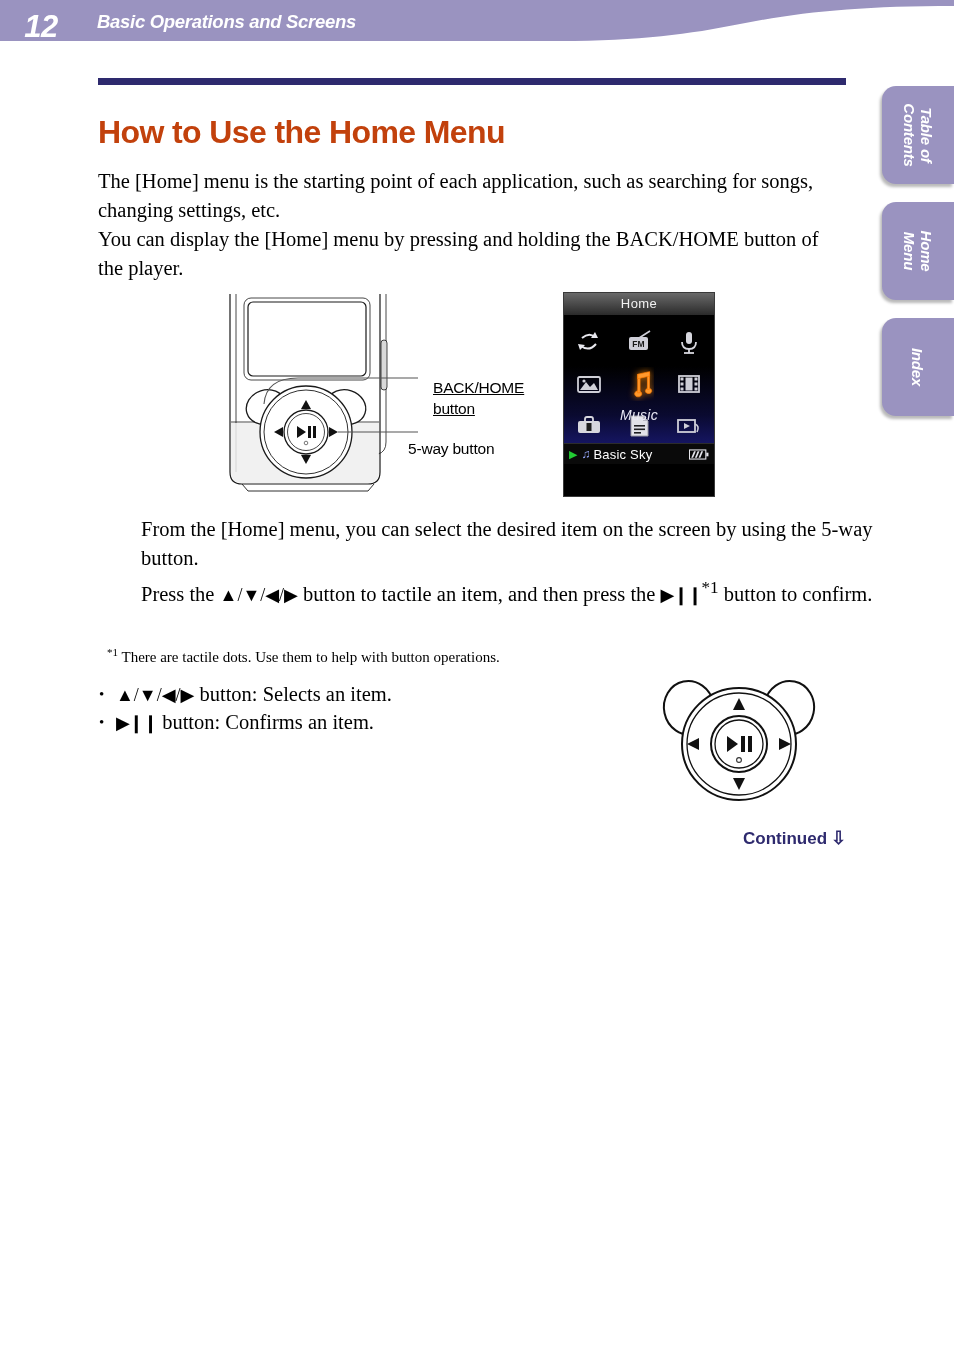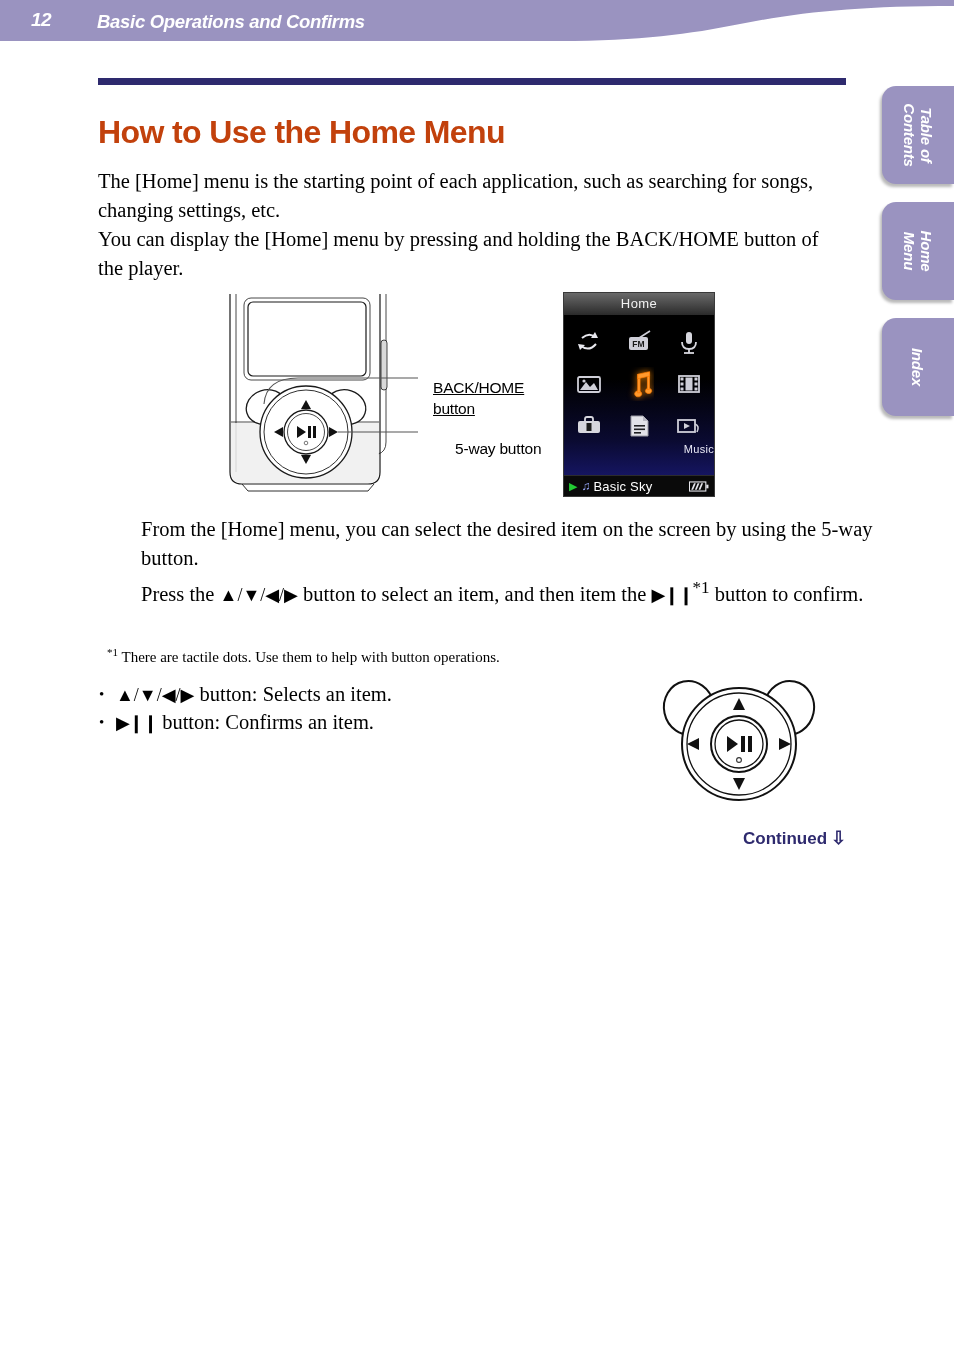--- a/index.html
+++ b/index.html
@@ -27,21 +27,21 @@
     left: 0; top: 0;
   }
   #page-header .hdr-page-num {
     position: absolute;
     left: 16px; top: 9px;
     width: 50px;
     text-align: center;
     font-family: "Liberation Sans", sans-serif;
     font-weight: bold;
     font-style: italic;
-    font-size: 19px;
+    font-size: 31px;
     color: #ffffff;
     letter-spacing: -0.5px;
   }
   #page-header .hdr-title {
     position: absolute;
     left: 97px; top: 11px;
     font-family: "Liberation Sans", sans-serif;
     font-weight: bold;
     font-style: italic;
     font-size: 18.5px;
@@ -181,21 +181,21 @@
   }
   .callout-label {
     position: absolute;
     font-family: "Liberation Sans", sans-serif;
     font-size: 15.5px;
     line-height: 21px;
     color: #000;
     letter-spacing: -0.2px;
   }
   #callout-backhome { left: 433px; top: 377px; text-decoration: underline; }
-  #callout-5way    { left: 455px; top: 438px; }
+  #callout-5way    { left: 408px; top: 438px; }
 
   
   #device-screen {
     position: absolute;
     left: 563px;
     top: 292px;
     width: 152px;
     height: 205px;
     background: #000;
     border: 1px solid #3a3a3a;
@@ -207,21 +207,21 @@
     background: linear-gradient(#6a6a6a, #2a2a2a);
     color: #f2f2f2;
     font-family: "Liberation Sans", sans-serif;
     font-size: 13px;
     text-align: center;
     line-height: 22px;
     letter-spacing: 0.4px;
   }
   #screen-body {
     position: relative;
-    height: 160px;
+    height: 128px;
     background: linear-gradient(#000000 0%, #000000 40%, #0a0a30 78%, #151560 100%);
   }
   #icon-grid {
     position: absolute;
     left: 0; top: 6px;
     width: 100%;
     display: grid;
     grid-template-columns: repeat(3, 1fr);
     grid-template-rows: repeat(3, 42px);
     align-items: center;
@@ -232,25 +232,26 @@
     display: flex;
     align-items: center;
     justify-content: center;
   }
   .home-icon svg { display: block; }
   #selected-label {
     position: absolute;
     left: 0;
     bottom: 20px;
     width: 100%;
-    text-align: right;
+    text-align: center;
     color: #e8e8f5;
     font-family: "Liberation Sans", sans-serif;
-    font-size: 11px;
+    font-size: 14px;
     letter-spacing: 0.3px;
+    font-style: italic;
   }
   #screen-statusbar {
     position: relative;
     height: 21px;
     background: #0a0a0a;
     border-top: 1px solid #2c2c2c;
     display: flex;
     align-items: center;
     padding: 0 5px;
     box-sizing: border-box;
@@ -289,21 +290,21 @@
   }
 </style>
 </head>
 <body>
 
 <div id="page-header">
   <svg class="hdr-svg" width="954" height="48">
     <path d="M0,0 H954 V6 C860,6 800,12 740,24 C690,34 640,41 560,41 H0 Z" fill="#9a93c0"></path>
   </svg>
   <div class="hdr-page-num">12</div>
-  <div class="hdr-title">Basic Operations and Confirms</div>
+  <div class="hdr-title">Basic Operations and Screens</div>
 </div>
 
 <div id="side-tabs">
   <div class="side-tab">
     <div class="tab-text">Table of
 Contents</div>
   </div>
   <div class="side-tab">
     <div class="tab-text">Home
 Menu</div>
@@ -316,21 +317,21 @@
 <div id="content">
 
   <div class="rule-bar"></div>
   <h1 id="section-title">How to Use the Home Menu</h1>
 
   <p class="body-par" id="par-intro" style="white-space: pre-line;">The [Home] menu is the starting point of each application, such as searching for songs, changing settings, etc.
 You can display the [Home] menu by pressing and holding the BACK/HOME button of the player.</p>
 
   <div class="body-par" id="par-select">
     <span>From the [Home] menu, you can select the desired item on the screen by using the 5-way button.</span><br>
-    <span>Press the </span><span class="arrows">▲/▼/◀/▶</span><span> button to select an item, and then item the </span><span class="playpause">▶❙❙</span><sup>*1</sup><span> button to confirm.</span>
+    <span>Press the </span><span class="arrows">▲/▼/◀/▶</span><span> button to tactile an item, and then press the </span><span class="playpause">▶❙❙</span><sup>*1</sup><span> button to confirm.</span>
   </div>
 
   <p class="footnote">
     <sup>*1</sup>
     <span>There are tactile dots. Use them to help with button operations.</span>
   </p>
 
   <ul id="bullets">
     <li>
       <span class="arrows">▲/▼/◀/▶</span><span> button: Selects an item.</span>

